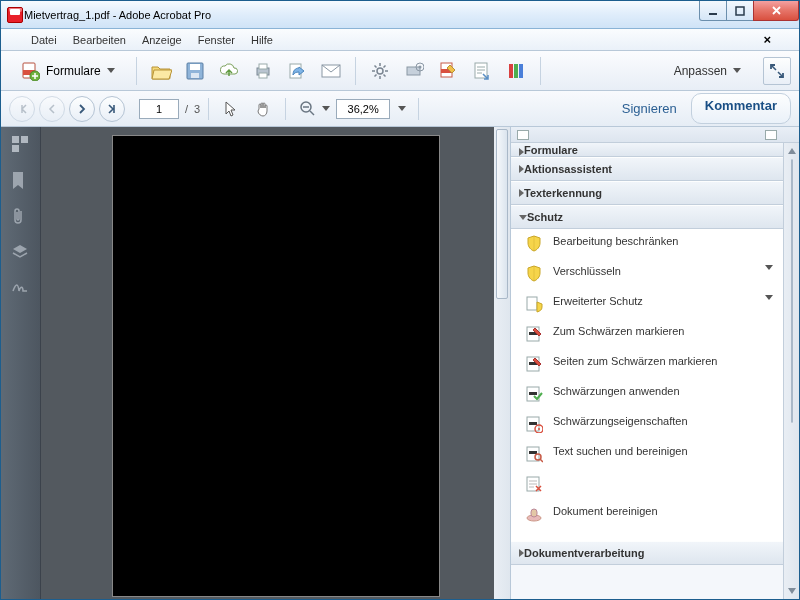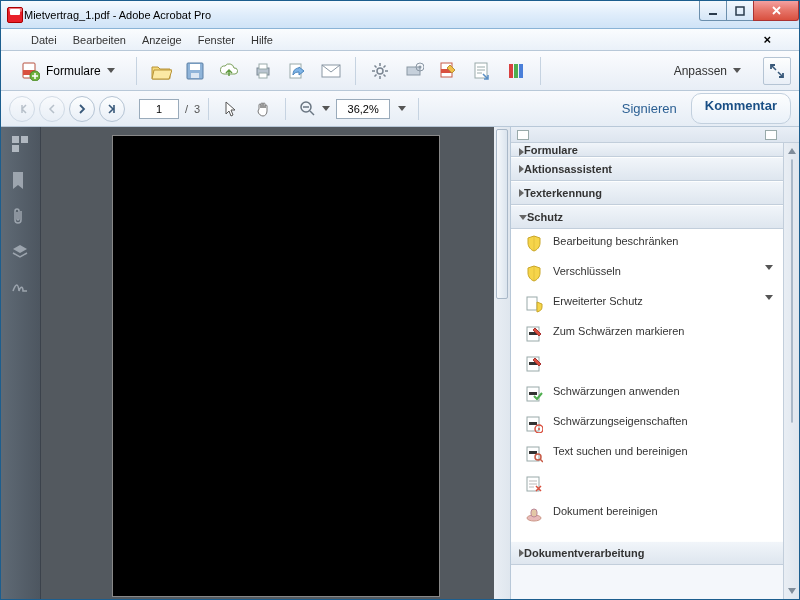--- a/index.html
+++ b/index.html
@@ -350,20 +350,21 @@
               <span>Zum Schwärzen markieren</span>
             </div>
             <div class="tool-item">
               <span class="ticon">
                 <svg width="18" height="18">
                   <rect x="2" y="2" width="12" height="14" fill="#fff" stroke="#9aa"></rect>
                   <rect x="4" y="7" width="8" height="3" fill="#333"></rect>
                   <path d="M10 3l6 6-2 2-6-6z" fill="#d9503f" stroke="#a33"></path>
                 </svg>
               </span>
+              <span>Seiten zum Schwärzen markieren</span>
             </div>
             <div class="tool-item">
               <span class="ticon">
                 <svg width="18" height="18">
                   <rect x="2" y="2" width="12" height="14" fill="#fff" stroke="#9aa"></rect>
                   <rect x="4" y="7" width="8" height="3" fill="#333"></rect>
                   <path d="M9 11l3 3 5-6" fill="none" stroke="#4fae4f" stroke-width="2"></path>
                 </svg>
               </span>
               <span>Schwärzungen anwenden</span>

